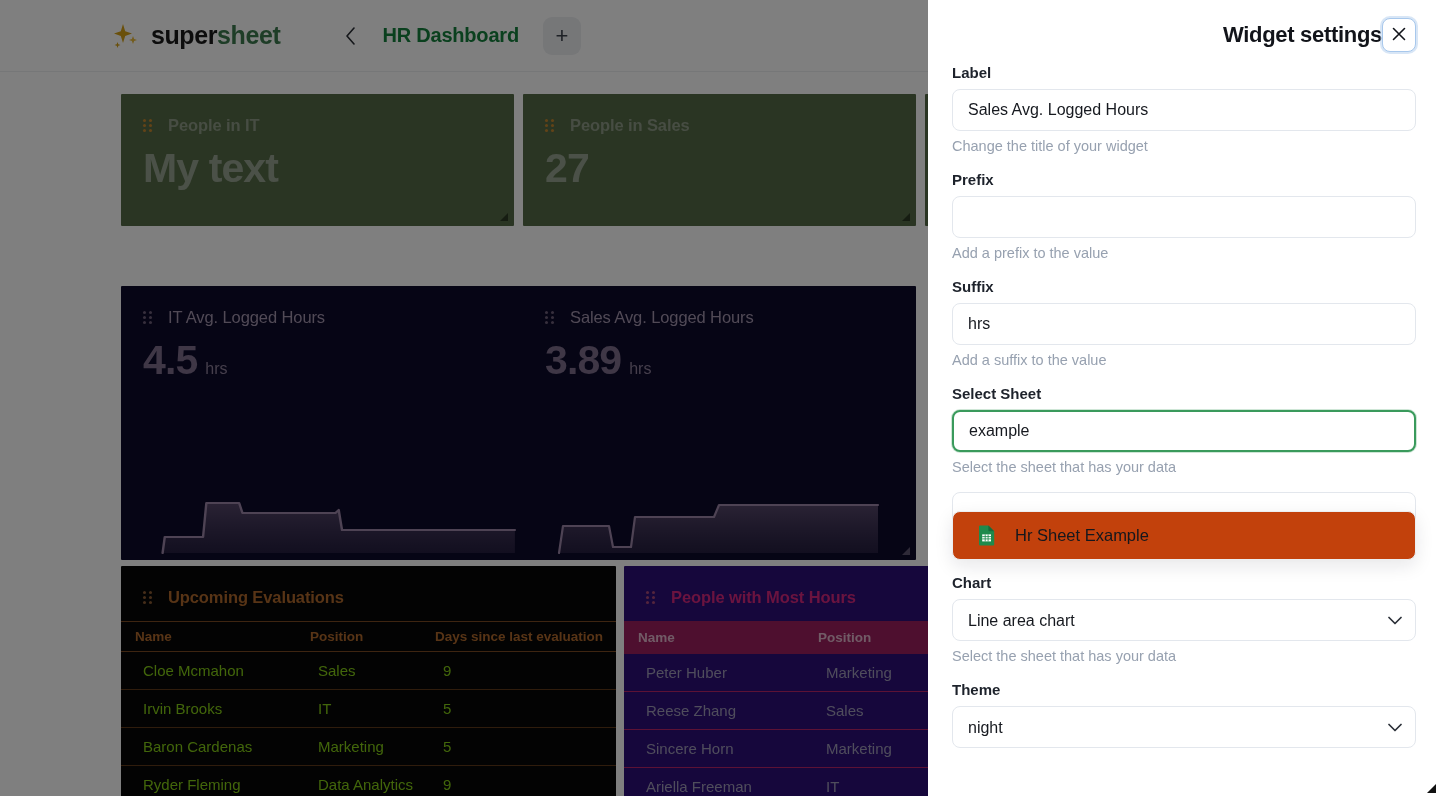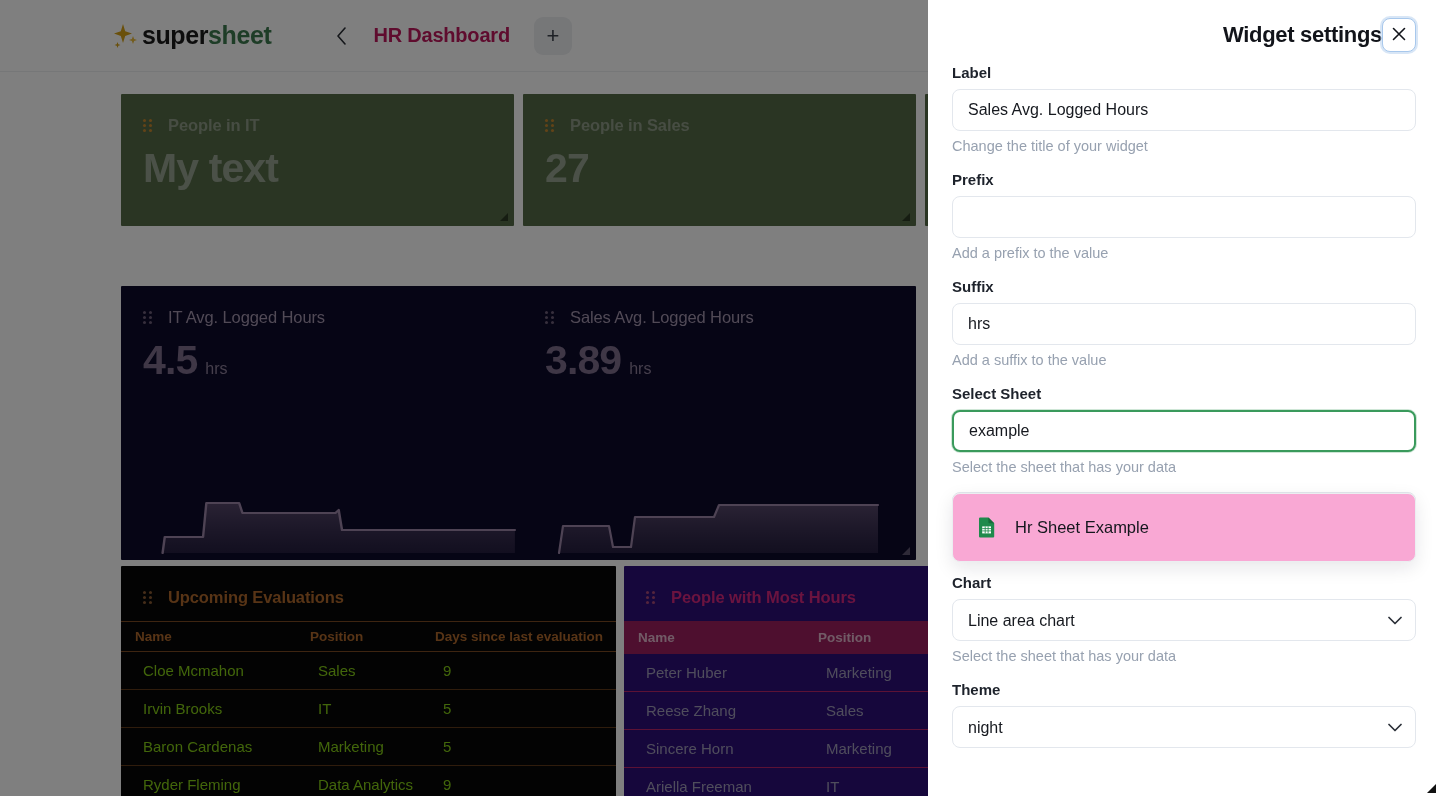--- a/index.html
+++ b/index.html
@@ -15,35 +15,35 @@
 
   .topbar {
     height: 72px;
     display: flex; align-items: center;
     padding-left: 110px;
     gap: 0px;
     background: #ffffff;
     border-bottom: 1px solid #eceef1;
     position: relative;
   }
-  .brand { display: flex; align-items: center; gap: 2px; }
+  .brand { display: flex; align-items: center; gap: 11px; }
   .sparkle-icon { width: 30px; height: 30px; position: relative; display:block; }
   .brand-text { font-size: 25px; font-weight: 700; letter-spacing: -0.4px; }
   .brand-text .w1 { color: #1a1a1a; }
   .brand-text .w2 { color: #3c7a4e; }
 
   .back-chevron {
     margin-left: 60px; width: 20px; height: 20px;
     display: flex; align-items: center; justify-content: center;
     color: #2b2f36; font-size: 19px; line-height: 1;
     cursor: pointer;
   }
   .tab-title {
     margin-left: 22px;
-    font-size: 20px; font-weight: 700; color: #be185d;
+    font-size: 20px; font-weight: 700; color: #15803d;
     letter-spacing: -0.2px;
     cursor: pointer;
   }
   .add-tab-btn {
     margin-left: 24px;
     width: 38px; height: 38px; border-radius: 9px;
     background: #eceef1; border: none;
     color: #3d434c; font-size: 22px; line-height: 1;
     display: flex; align-items: center; justify-content: center;
     cursor: pointer; font-family: inherit;
@@ -188,26 +188,26 @@
   }
   .chev-down {
     position: absolute; right: 14px; top: 50%; transform: translateY(-50%);
     pointer-events: none; color: #2b3038; display: block;
   }
 
   
   #sheet-dropdown {
     position: absolute;
     left: 24px; right: 24px;
-    top: 493px;
-    background: #f9a8d4;
+    top: 511px;
+    background: #c2410c;
     border: 1px solid #eceef1;
     border-radius: 8px;
     box-shadow: 0 6px 18px rgba(16,24,40,0.10);
-    padding: 14px 0;
+    padding: 4px 0;
     z-index: 60;
   }
   .dd-item {
     display: flex; align-items: center; gap: 20px;
     padding: 9px 0 9px 25px;
     font-size: 16.5px; color: #14171d;
     cursor: pointer;
   }
   .sheets-icon { width: 17px; height: 21px; flex: none; display: block; }
 

